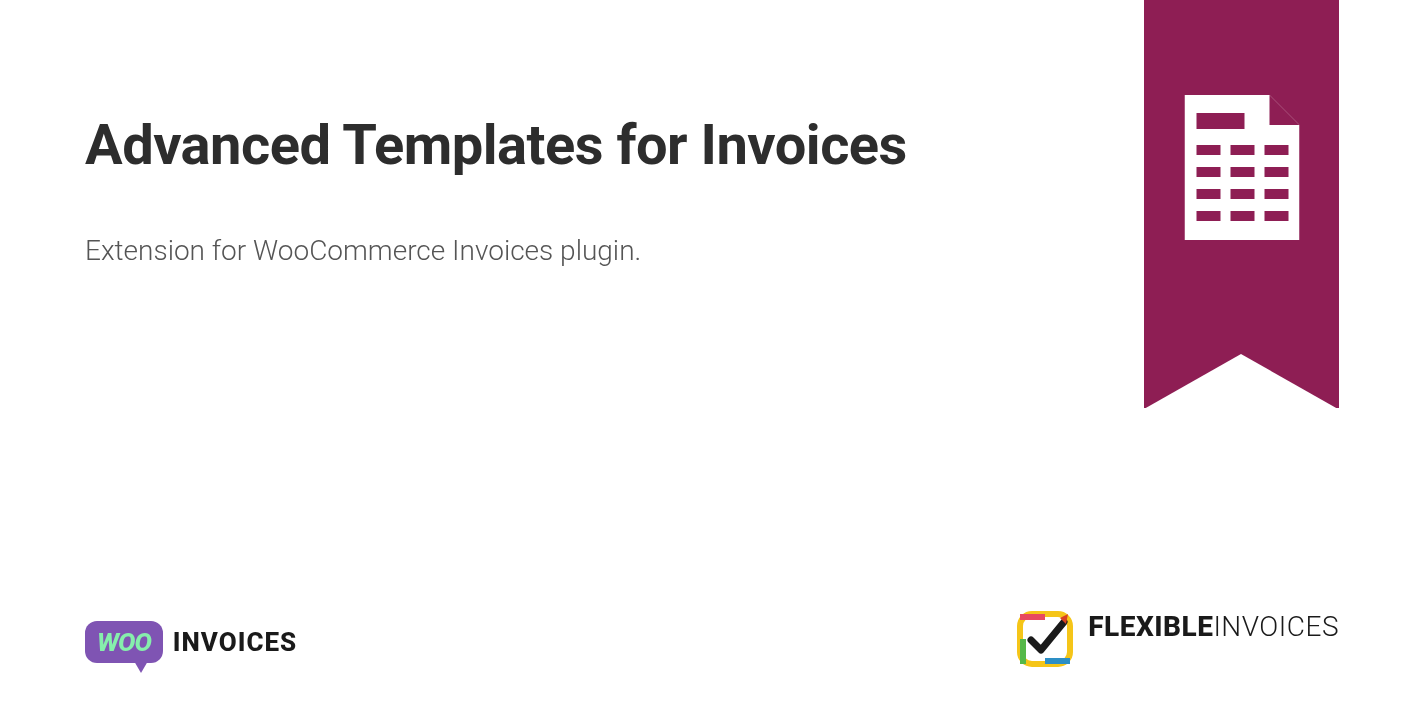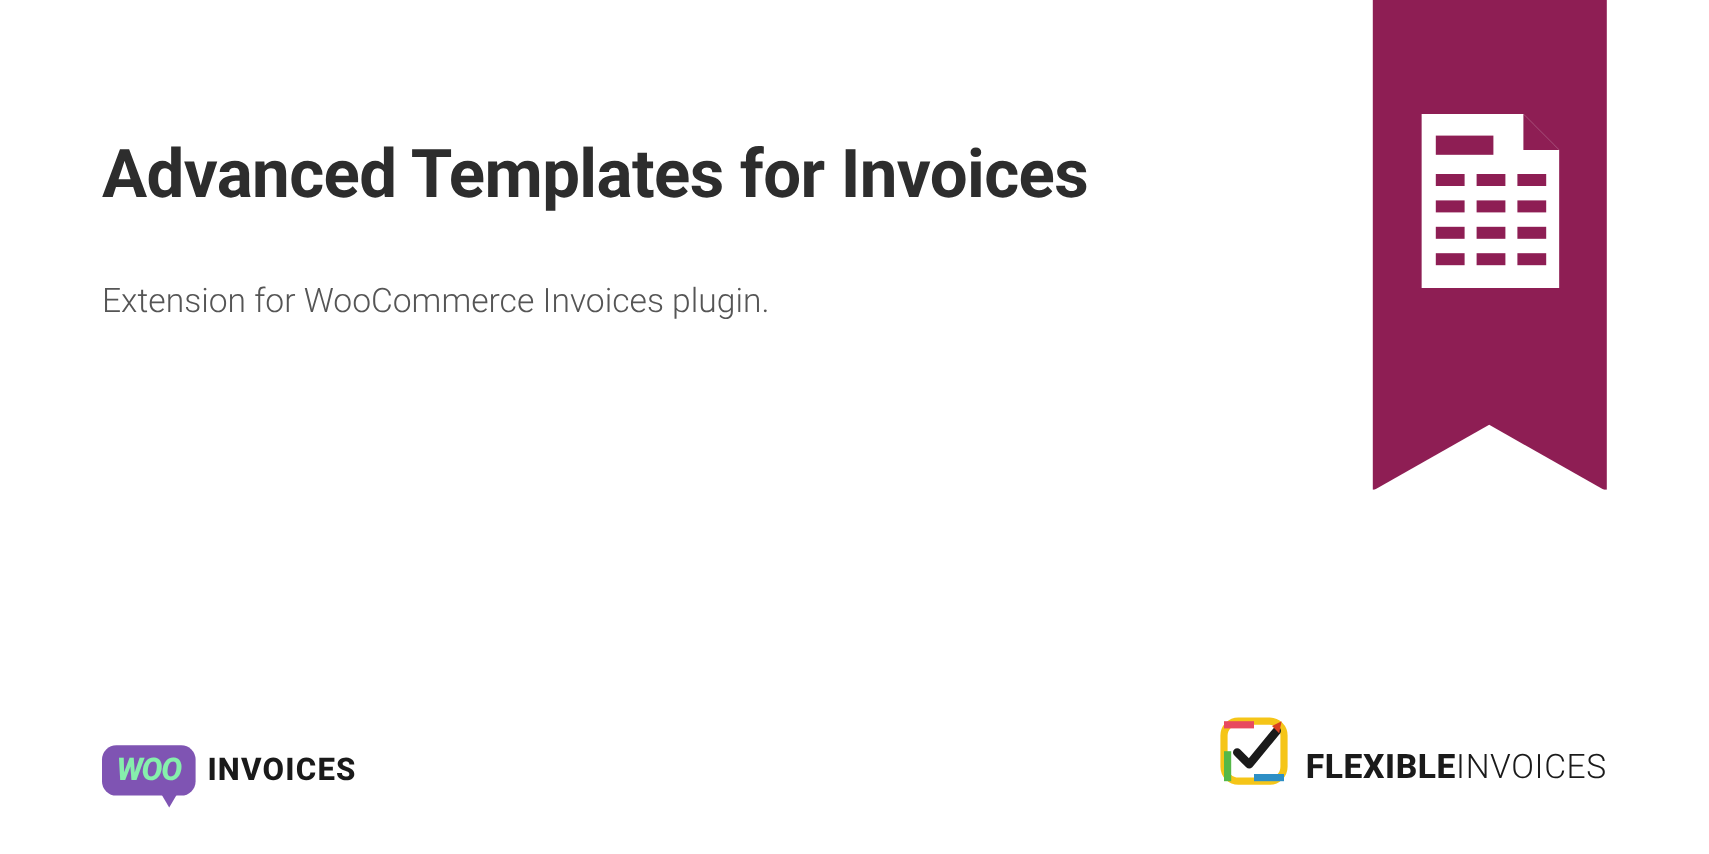--- a/index.html
+++ b/index.html
@@ -94,23 +94,23 @@
   .commerce-text {
     margin-left: 10px;
     font-size: 26px;
     font-weight: 800;
     color: #1a1a1a;
     letter-spacing: 1px;
   }
   .flexible-logo {
     position: absolute;
     right: 85px;
-    bottom: 57px;
+    bottom: 44px;
     display: flex;
-    align-items: flex-end;
+    align-items: flex-start;
     gap: 14px;
     height: 58px;
   }
   .check-badge {
     width: 58px;
     height: 58px;
     position: relative;
   }
   .flexible-text {
     font-size: 28px;

